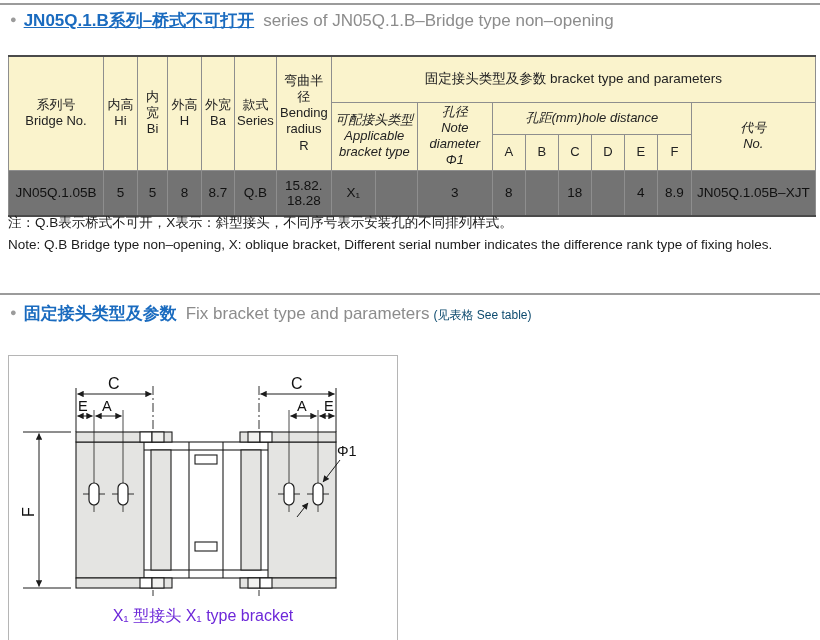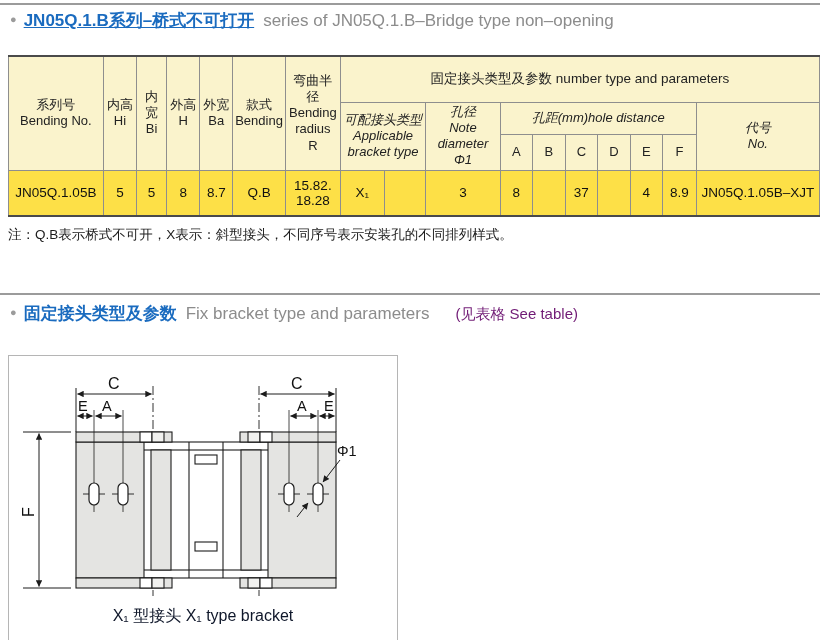--- a/index.html
+++ b/index.html
@@ -4,37 +4,37 @@
 <style>
   html,body{margin:0;padding:0;background:#fff;}
   #page{position:relative;width:820px;height:640px;background:#fff;overflow:hidden;
         font-family:"Liberation Sans","DejaVu Sans",sans-serif;color:#1b1b1b;}
   .rule{position:absolute;left:0;right:0;height:2px;background:#9b9b9b;}
   .sec-title{position:absolute;left:10px;font-size:17px;white-space:nowrap;}
   .bullet{color:#9b9b9b;font-size:11px;vertical-align:3px;margin-right:7px;}
   .t-zh{color:#1a6bbf;font-weight:bold;}
   .t-zh.u{text-decoration:underline;}
   .t-en{color:#8c8c8c;margin-left:9px;}
-  .t-see{color:#701a75;font-size:15px;margin-left:26px;}
+  .t-see{color:#0c4a6e;font-size:12px;margin-left:4px;}
   
   #spec-table{position:absolute;top:55px;left:8px;border-collapse:collapse;
               border-top:2px solid #4a4a4a;border-bottom:2px solid #4a4a4a;table-layout:fixed;}
   #spec-table td{border:1px solid #8e8e8e;text-align:center;vertical-align:middle;
                  padding:1px 2px;white-space:pre-line;overflow:hidden;}
   .hdr{background:#faf3cc;font-size:13px;line-height:1.25;color:#222;}
   .grp{font-size:13.5px;}
-  .datacell{background:#fde047;font-size:13.5px;color:#111;}
+  .datacell{background:#737373;font-size:13.5px;color:#111;}
   
-  #notes{position:absolute;top:212px;left:8px;font-size:13.5px;line-height:1.65;color:#1b1b1b;margin-top:12px;}
+  #notes{position:absolute;top:212px;left:8px;font-size:13.5px;line-height:1.65;color:#1b1b1b;}
   
   #diagram-box{position:absolute;top:355px;left:8px;width:388px;height:292px;
                border:1px solid #b5b5b5;background:#fff;}
   #diagram-box svg{display:block;margin:0;}
   #diagram-caption{position:absolute;top:250px;left:0;width:100%;text-align:center;
-                   font-size:16px;color:#0f172a;}
+                   font-size:16px;color:#6d28d9;}
   .dimlabel{font-size:16px;fill:#111;font-family:"Liberation Sans","DejaVu Sans",sans-serif;}
   .dimlabel-sm{font-size:14.5px;fill:#111;font-family:"Liberation Sans","DejaVu Sans",sans-serif;}
 </style>
 </head>
 <body>
 
 <div id="page">
 
   <div class="rule" style="top:3px;"></div>
 
@@ -58,36 +58,36 @@
         <col style="width:33px">
       <col style="width:33px">
         <col style="width:33px">
         <col style="width:33px">
         <col style="width:34px">
       <col style="width:124px">
     </colgroup>
     <tbody>
         <tr style="height:46px;">
       <td class="hdr" rowspan="3">系列号
-Bending No.</td>
+Bridge No.</td>
       <td class="hdr" rowspan="3">内高
 Hi</td>
       <td class="hdr" rowspan="3">内宽
 Bi</td>
       <td class="hdr" rowspan="3">外高
 H</td>
       <td class="hdr" rowspan="3">外宽
 Ba</td>
       <td class="hdr" rowspan="3">款式
-Bending</td>
+Series</td>
       <td class="hdr" rowspan="3">弯曲半径
 Bending
 radius
 R</td>
-      <td class="hdr grp" colspan="10">固定接头类型及参数 number type and parameters</td>
+      <td class="hdr grp" colspan="10">固定接头类型及参数 bracket type and parameters</td>
     </tr>
     <tr style="height:26px;font-style:italic;">
       <td class="hdr" colspan="2" rowspan="2">可配接头类型
 Applicable
 bracket type</td>
       <td class="hdr" rowspan="2">孔径
 Note diameter
 Φ1</td>
       <td class="hdr" colspan="6">孔距(mm)hole distance</td>
       <td class="hdr" rowspan="2">代号
@@ -108,31 +108,32 @@
       <td class="datacell">8</td>
       <td class="datacell">8.7</td>
       <td class="datacell">Q.B</td>
       <td class="datacell">15.82.
 18.28</td>
       <td class="datacell">X₁</td>
       <td class="datacell"></td>
       <td class="datacell">3</td>
       <td class="datacell">8</td>
       <td class="datacell"></td>
-      <td class="datacell">37</td>
+      <td class="datacell">18</td>
       <td class="datacell"></td>
       <td class="datacell">4</td>
       <td class="datacell">8.9</td>
       <td class="datacell">JN05Q.1.05B–XJT</td>
     </tr>
   </tbody>
     </table>
 
   <div id="notes">
     <div>注：Q.B表示桥式不可开，X表示：斜型接头，不同序号表示安装孔的不同排列样式。</div>
+    <div>Note: Q.B Bridge type non–opening, X: oblique bracket, Different serial number indicates the difference rank type of fixing holes.</div>
   </div>
 
   <div class="rule" style="top:293px;"></div>
 
   <div class="sec-title" style="top:302px;">
     <span class="bullet">●</span><span class="t-zh">固定接头类型及参数</span><span class="t-en">Fix bracket type and parameters</span><span class="t-see">(见表格 See table)</span>
   </div>
 
   <div id="diagram-box">
     <svg width="388" height="248" viewBox="0 0 388 248" xmlns="http://www.w3.org/2000/svg">

